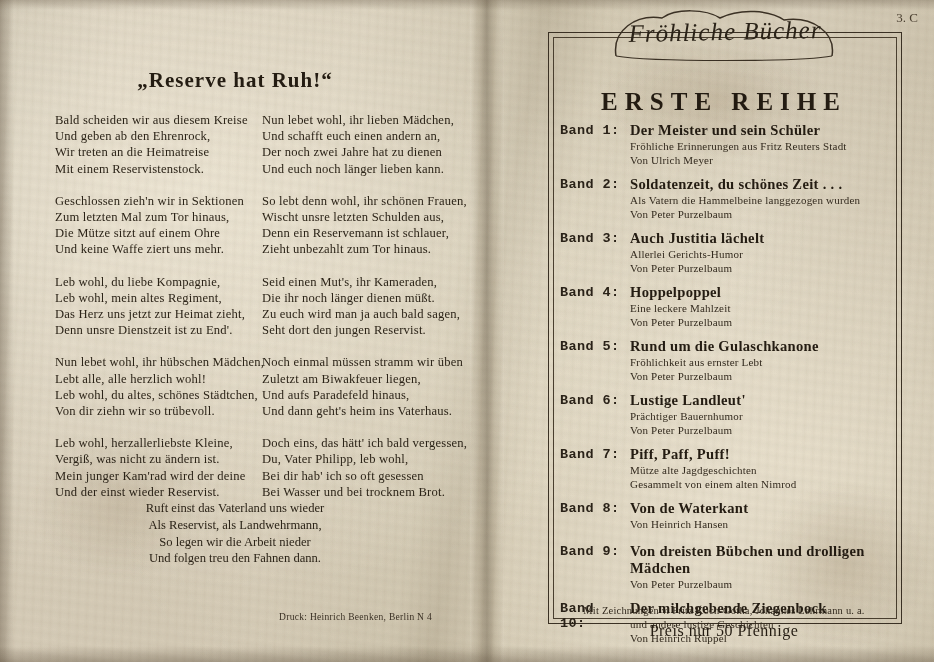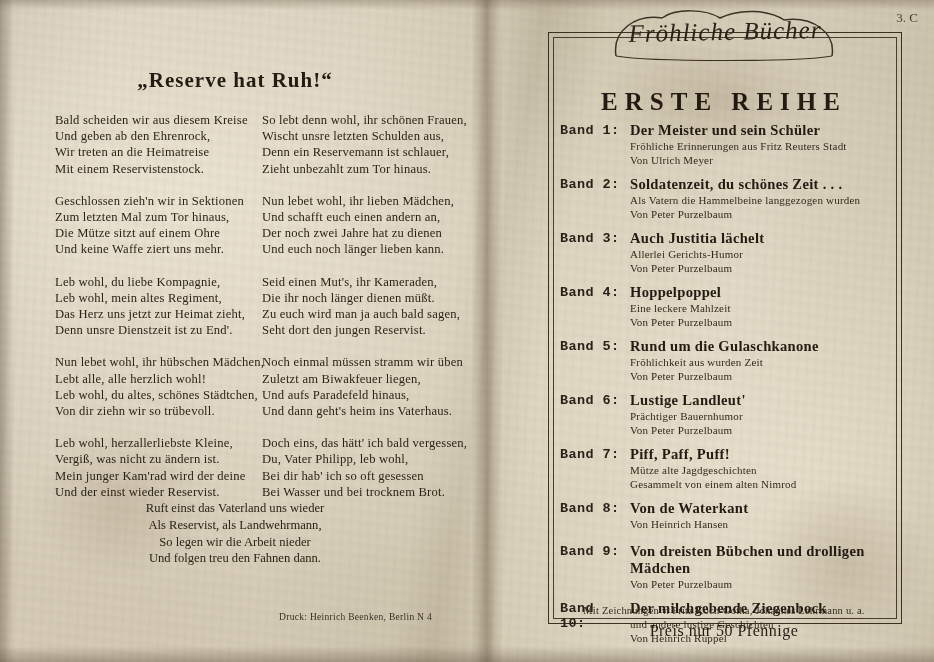--- a/index.html
+++ b/index.html
@@ -273,30 +273,30 @@
       <div class="stanza">
         <div>Leb wohl, herzallerliebste Kleine,</div>
         <div>Vergiß, was nicht zu ändern ist.</div>
         <div>Mein junger Kam'rad wird der deine</div>
         <div>Und der einst wieder Reservist.</div>
       </div>
     </div>
 
     <div class="col col-right">
       <div class="stanza">
+        <div>Nun lebet wohl, ihr lieben Mädchen,</div>
+        <div>Und schafft euch einen andern an,</div>
+        <div>Der noch zwei Jahre hat zu dienen</div>
+        <div>Und euch noch länger lieben kann.</div>
+      </div>
+      <div class="stanza">
         <div>So lebt denn wohl, ihr schönen Frauen,</div>
         <div>Wischt unsre letzten Schulden aus,</div>
         <div>Denn ein Reservemann ist schlauer,</div>
         <div>Zieht unbezahlt zum Tor hinaus.</div>
-      </div>
-      <div class="stanza">
-        <div>Nun lebet wohl, ihr lieben Mädchen,</div>
-        <div>Und schafft euch einen andern an,</div>
-        <div>Der noch zwei Jahre hat zu dienen</div>
-        <div>Und euch noch länger lieben kann.</div>
       </div>
       <div class="stanza">
         <div>Seid einen Mut's, ihr Kameraden,</div>
         <div>Die ihr noch länger dienen müßt.</div>
         <div>Zu euch wird man ja auch bald sagen,</div>
         <div>Seht dort den jungen Reservist.</div>
       </div>
       <div class="stanza">
         <div>Noch einmal müssen stramm wir üben</div>
         <div>Zuletzt am Biwakfeuer liegen,</div>
@@ -373,21 +373,21 @@
           <div class="vol-title">Hoppelpoppel</div>
           <div class="vol-sub">Eine leckere Mahlzeit</div>
           <div class="vol-author">Von Peter Purzelbaum</div>
         </div>
       </div>
 
       <div class="vol">
         <div class="vol-label">Band 5:</div>
         <div class="vol-body">
           <div class="vol-title">Rund um die Gulaschkanone</div>
-          <div class="vol-sub">Fröhlichkeit aus wurden Zeit</div>
+          <div class="vol-sub">Fröhlichkeit aus ernster Lebt</div>
           <div class="vol-author">Von Peter Purzelbaum</div>
         </div>
       </div>
 
       <div class="vol">
         <div class="vol-label">Band 6:</div>
         <div class="vol-body">
           <div class="vol-title">Lustige Landleut'</div>
           <div class="vol-sub">Prächtiger Bauernhumor</div>
           <div class="vol-author">Von Peter Purzelbaum</div>

